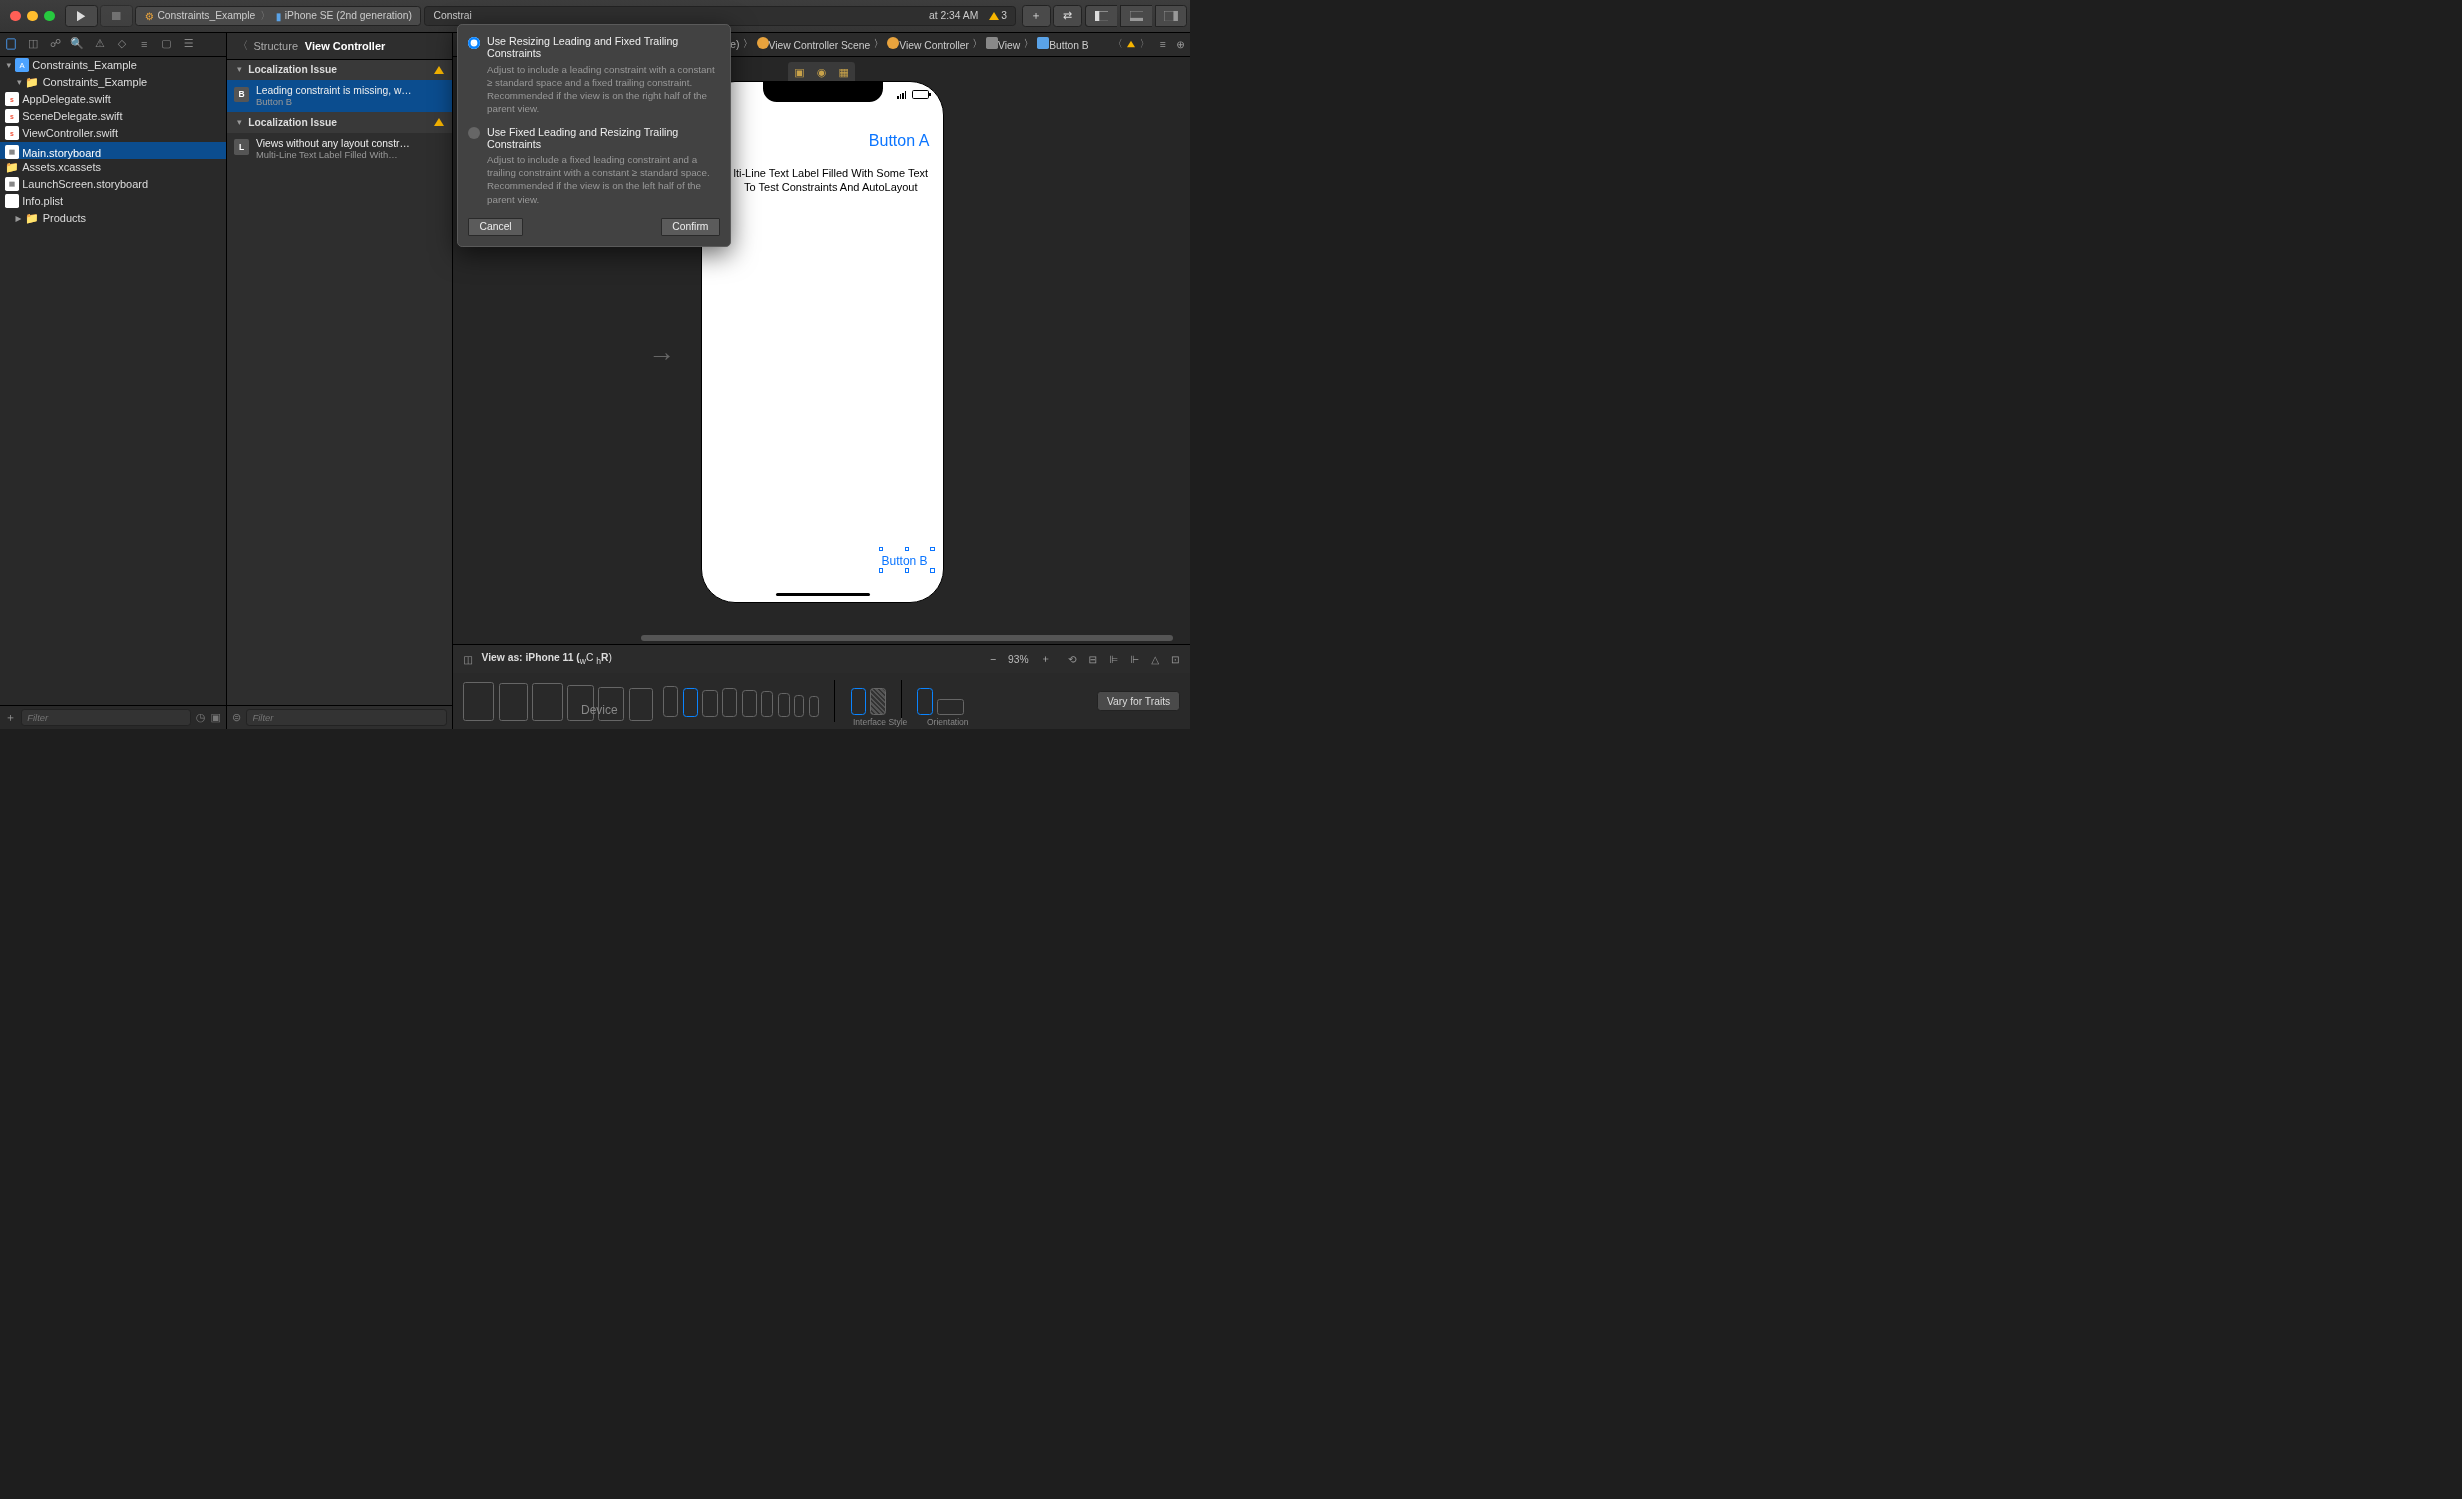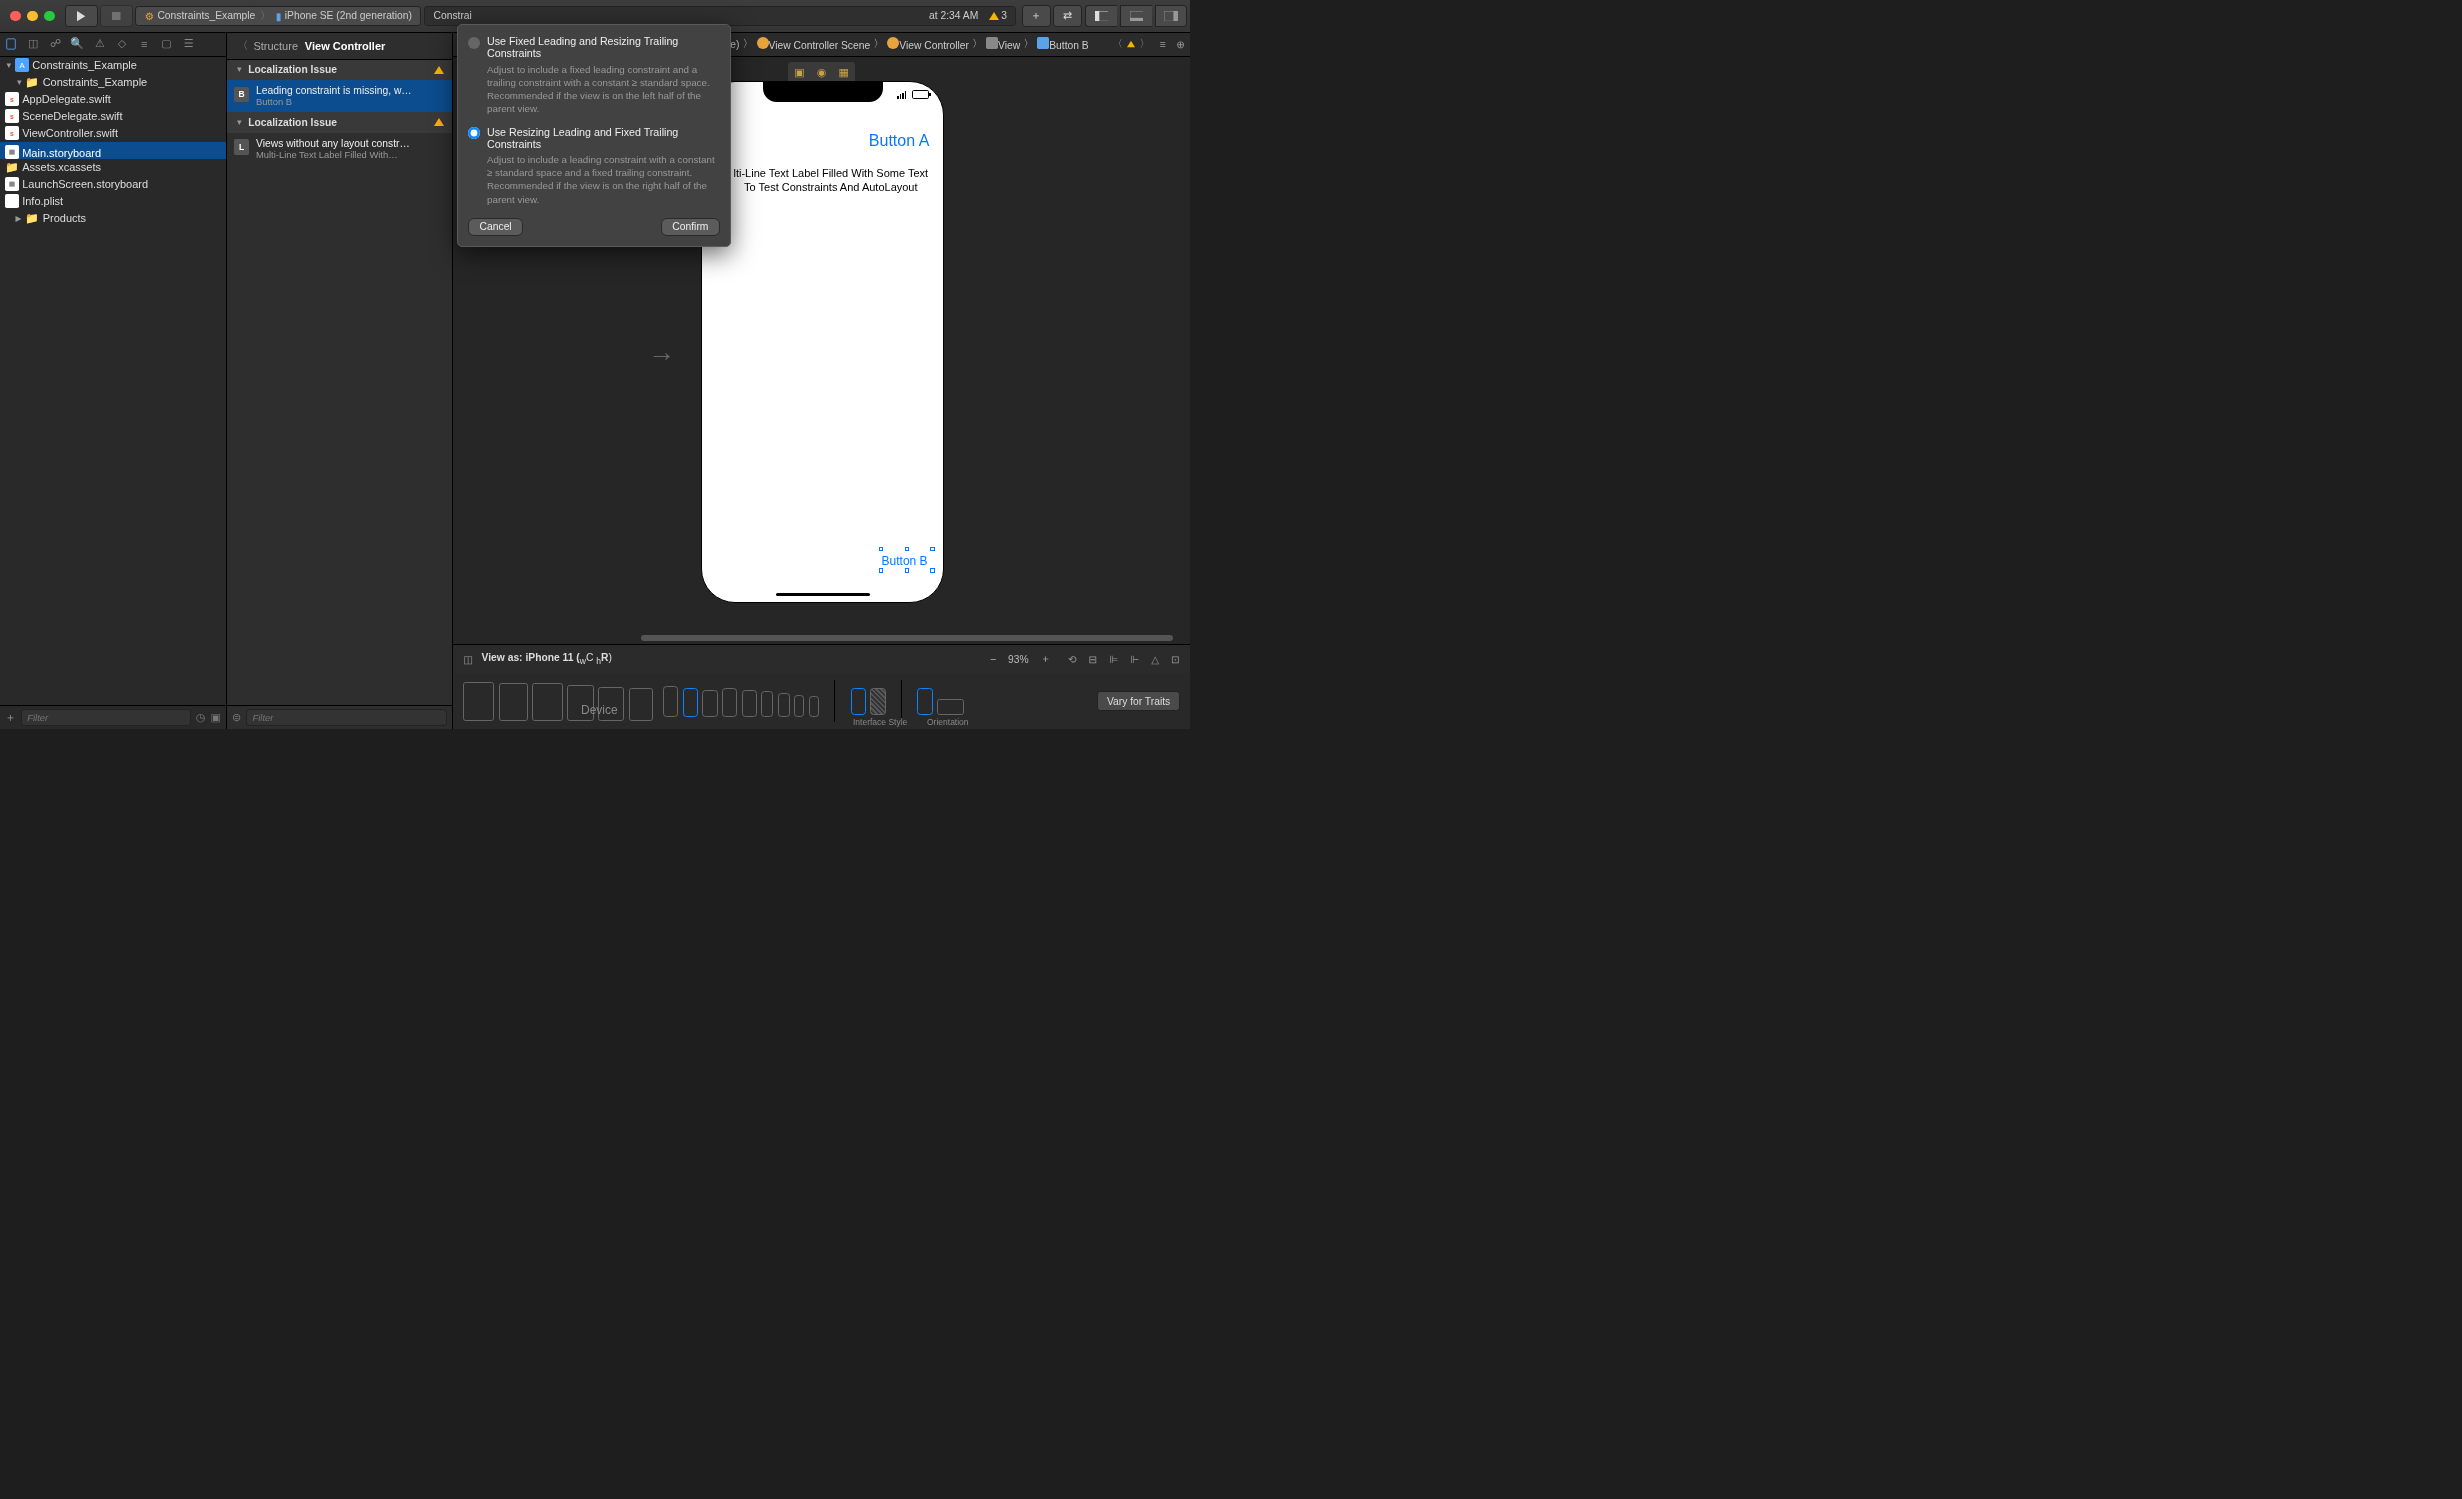--- a/index.html
+++ b/index.html
@@ -76,21 +76,21 @@
 .vary-btn { margin-left: auto; background: #4a4a4a; border: 0.9px solid #222; border-radius: 3.4px; padding: 3.4px 8.5px; color: #ddd; font-size: 10.3px; }
 .divider-v { width: 0.9px; background: #000; align-self: stretch; margin: 6.8px 10.3px; }
 .popover { position: absolute; left: 457px; top: 24px; width: 274px; background: #424242; border: 0.9px solid #5a5a5a; border-radius: 5.1px; box-shadow: 0 6.8px 26px rgba(0,0,0,0.6); padding: 3.4px 0 8.5px; z-index: 100; }
 .popover .opt { padding: 6.8px 12px 3.4px 29px; position: relative; }
 .popover .opt .radio { position: absolute; left: 10.3px; top: 8.5px; width: 12px; height: 12px; border-radius: 50%; background: #666; }
 .popover .opt .radio.on { background: #0a84ff; box-shadow: inset 0 0 0 2.6px #0a84ff, inset 0 0 0 4.3px #fff; }
 .popover .opt .radio.on::after { content: ""; position: absolute; left: 3.4px; top: 3.4px; width: 5.1px; height: 5.1px; border-radius: 50%; background: #fff; }
 .popover .opt .otitle { color: #eee; font-size: 10.7px; font-weight: 500; }
 .popover .opt .odesc { color: #999; font-size: 9.8px; line-height: 1.35; margin-top: 3.4px; }
 .popover .btns { display: flex; justify-content: space-between; padding: 8.5px 10.3px 1.7px; }
-.popover .pbtn { background: #5b5b5b; border: 0.9px solid #2a2a2a; border-radius: 6px; color: #eee; font-size: 10.3px; padding: 2.6px 10.3px; }
+.popover .pbtn { background: #5b5b5b; border: 0.9px solid #2a2a2a; border-radius: 1px; color: #eee; font-size: 10.3px; padding: 2.6px 10.3px; }
 .maincols { display: flex; height: calc(100% - 32.5px); }
 .right-panel-btns { display: flex; gap: 0; }
 .right-panel-btns .tb-btn { border-radius: 0; border-right: none; }
 .right-panel-btns .tb-btn:first-child { border-radius: 3.4px 0 0 3.4px; }
 .right-panel-btns .tb-btn:last-child { border-radius: 0 3.4px 3.4px 0; border-right: 0.9px solid #222; }
 svg { display: block; }
 .editor-top-jump { height: 24px; background: #2b2b2b; border-bottom: 0.9px solid #000; display: flex; align-items: center; padding: 0 5.1px; font-size: 10.3px; color: #ccc; gap: 3.4px; }
 </style>
 </head>
 <body>
@@ -374,27 +374,27 @@
       <button class="vary-btn">Vary for Traits</button>
       <div style="position:absolute;bottom:12px;left:128px;font-size:12px;color:#888">Device</div>
       <div style="position:absolute;bottom:1.7px;left:400px;font-size:8.5px;color:#888">Interface Style</div>
       <div style="position:absolute;bottom:1.7px;left:474px;font-size:8.5px;color:#888">Orientation</div>
     </div>
   </div>
 </div>
 
 <div class="popover">
   <div class="opt">
+    <div class="radio on"></div>
+    <div class="otitle">Use Resizing Leading and Fixed Trailing Constraints</div>
+    <div class="odesc">Adjust to include a leading constraint with a constant ≥ standard space and a fixed trailing constraint. Recommended if the view is on the right half of the parent view.</div>
+  </div>
+  <div class="opt">
     <div class="radio"></div>
     <div class="otitle">Use Fixed Leading and Resizing Trailing Constraints</div>
     <div class="odesc">Adjust to include a fixed leading constraint and a trailing constraint with a constant ≥ standard space. Recommended if the view is on the left half of the parent view.</div>
   </div>
-  <div class="opt">
-    <div class="radio on"></div>
-    <div class="otitle">Use Resizing Leading and Fixed Trailing Constraints</div>
-    <div class="odesc">Adjust to include a leading constraint with a constant ≥ standard space and a fixed trailing constraint. Recommended if the view is on the right half of the parent view.</div>
-  </div>
   <div class="btns">
     <button class="pbtn">Cancel</button>
     <button class="pbtn">Confirm</button>
   </div>
 </div>
 
 
 </body></html>

